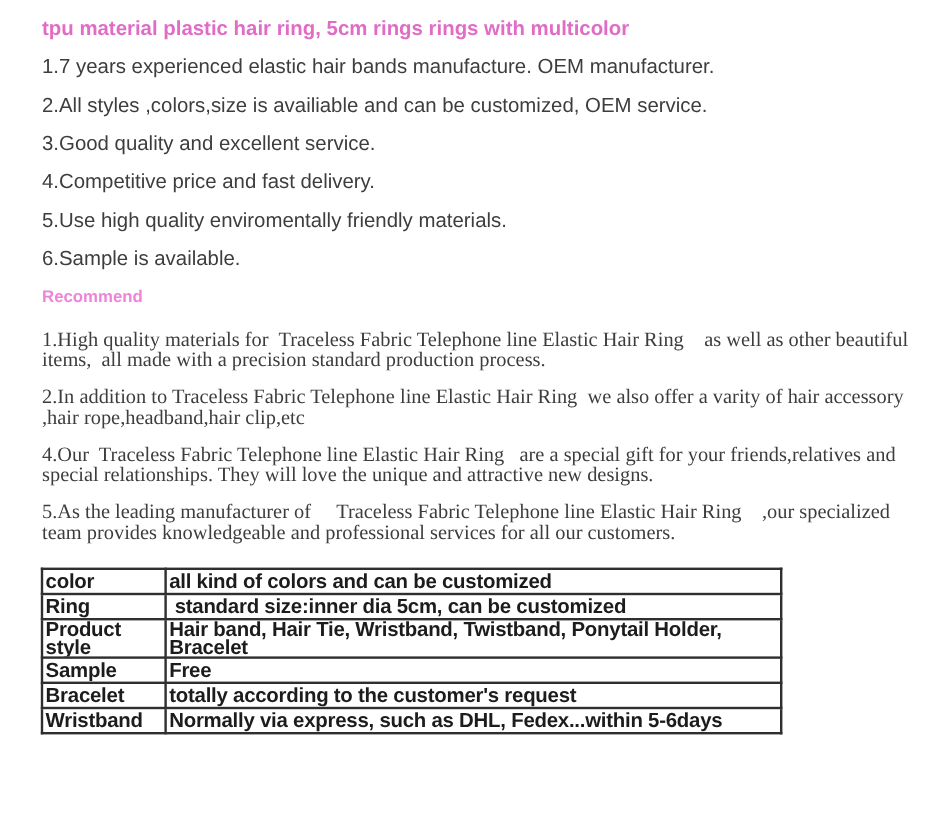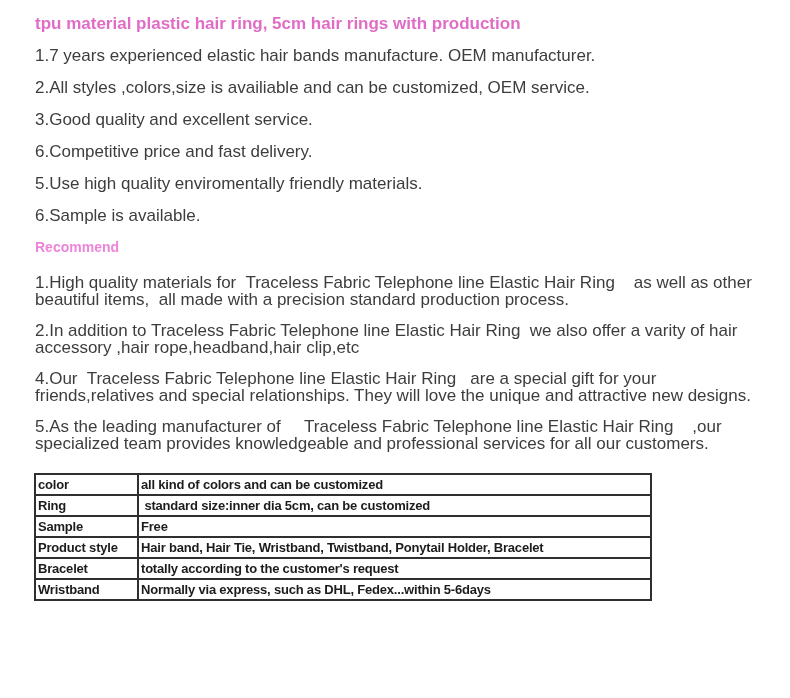--- a/index.html
+++ b/index.html
@@ -36,54 +36,55 @@
     margin: 0 0 18px 0;
     font-size: 14px;
     font-weight: bold;
     line-height: 17px;
     color: #ee84da;
   }
   .para {
     margin: 0 0 14px 0;
     line-height: 17px;
     white-space: pre-wrap;
+    font-family: Liberation Serif, serif;
   }
   .spec {
     border-collapse: collapse;
     table-layout: fixed;
     width: 618px;
     margin: 21px 0 0 -1px;
   }
   .spec col.c1 { width: 103px; }
   .spec td {
     border: 2px solid #2f2f2f;
     height: 19px;
     padding: 0 2px;
-    font-size: 13px;
+    font-size: 17px;
     font-weight: bold;
     line-height: 15px;
     letter-spacing: -0.2px;
     color: #1c1c1c;
     white-space: pre-wrap;
     overflow: hidden;
     vertical-align: middle;
   }
 </style>
 </head>
 <body>
 
 <div class="page">
 
-  <h1 class="title">tpu material plastic hair ring, 5cm hair rings with production</h1>
+  <h1 class="title">tpu material plastic hair ring, 5cm rings rings with multicolor</h1>
 
   <div>
     <div class="intro-item">1.7 years experienced elastic hair bands manufacture. OEM manufacturer.</div>
     <div class="intro-item">2.All styles ,colors,size is availiable and can be customized, OEM service.</div>
     <div class="intro-item">3.Good quality and excellent service.</div>
-    <div class="intro-item">6.Competitive price and fast delivery.</div>
+    <div class="intro-item">4.Competitive price and fast delivery.</div>
     <div class="intro-item">5.Use high quality enviromentally friendly materials.</div>
     <div class="intro-item">6.Sample is available.</div>
   </div>
 
   <h2 class="recommend-heading">Recommend</h2>
 
   <div>
     <p class="para">1.High quality materials for  Traceless Fabric Telephone line Elastic Hair Ring    as well as other beautiful items,  all made with a precision standard production process.</p>
     <p class="para">2.In addition to Traceless Fabric Telephone line Elastic Hair Ring  we also offer a varity of hair accessory ,hair rope,headband,hair clip,etc</p>
     <p class="para">4.Our  Traceless Fabric Telephone line Elastic Hair Ring   are a special gift for your friends,relatives and special relationships. They will love the unique and attractive new designs.</p>
@@ -98,26 +99,26 @@
     <tbody>
       <tr>
         <td>color</td>
         <td>all kind of colors and can be customized</td>
       </tr>
       <tr>
         <td>Ring</td>
         <td> standard size:inner dia 5cm, can be customized</td>
       </tr>
       <tr>
+        <td>Product style</td>
+        <td>Hair band, Hair Tie, Wristband, Twistband, Ponytail Holder, Bracelet</td>
+      </tr>
+      <tr>
         <td>Sample</td>
         <td>Free</td>
-      </tr>
-      <tr>
-        <td>Product style</td>
-        <td>Hair band, Hair Tie, Wristband, Twistband, Ponytail Holder, Bracelet</td>
       </tr>
       <tr>
         <td>Bracelet</td>
         <td>totally according to the customer's request</td>
       </tr>
       <tr>
         <td>Wristband</td>
         <td>Normally via express, such as DHL, Fedex...within 5-6days</td>
       </tr>
     </tbody>

